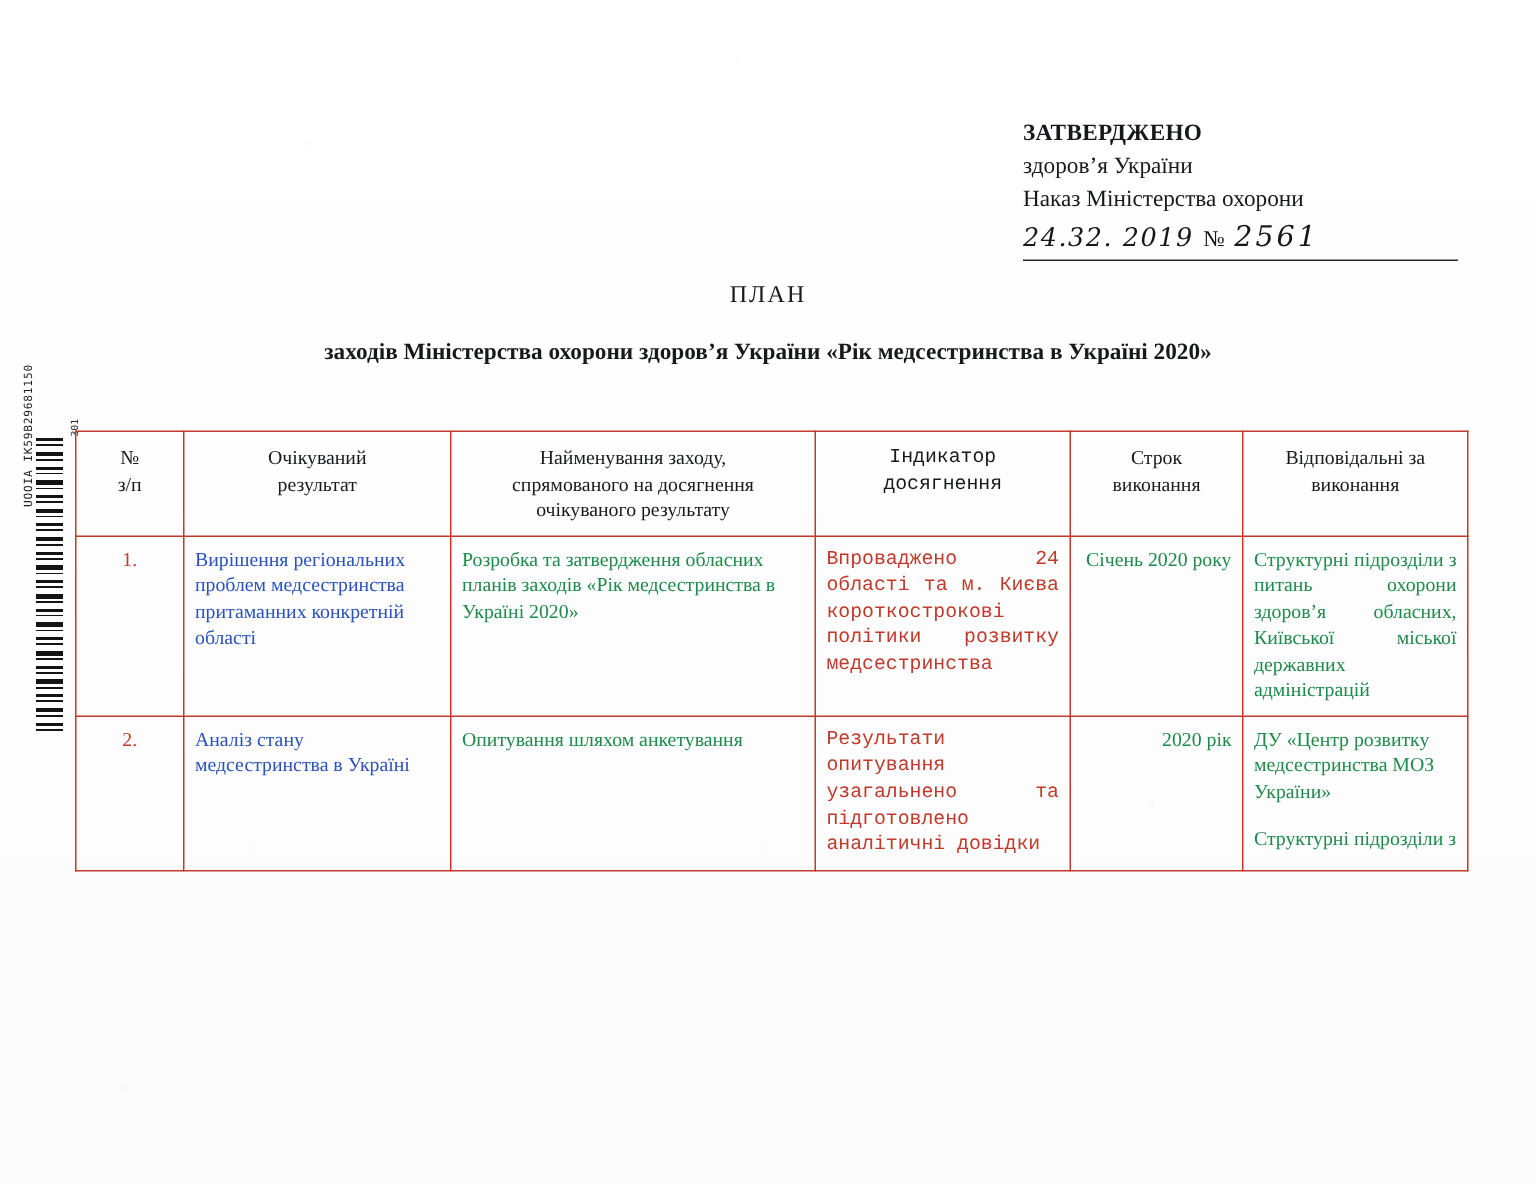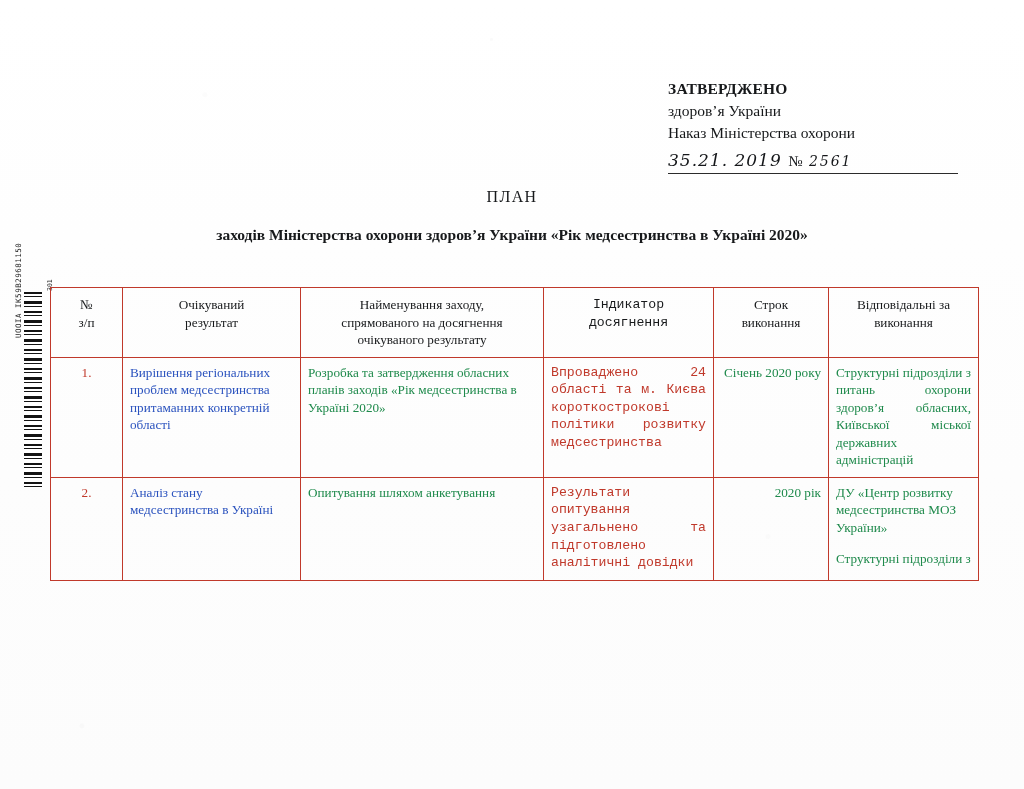--- a/index.html
+++ b/index.html
@@ -31,21 +31,21 @@
       radial-gradient(circle at 48% 5%, rgba(0,0,0,0.02) 0 1px, transparent 2px),
       radial-gradient(circle at 75% 68%, rgba(0,0,0,0.012) 0 2px, transparent 3px),
       radial-gradient(circle at 8% 92%, rgba(0,0,0,0.015) 0 2px, transparent 3px),
       linear-gradient(180deg, #ffffff 0%, #fdfdfd 60%, #fcfcfc 100%);
     pointer-events: none;
   }
 
   
   .approval {
     position: absolute;
-    left: 668px;
+    left: 682px;
     top: 78px;
     width: 300px;
     font-size: 15.5px;
     line-height: 1.42;
     color: #16181a;
   }
   .approval-title {
     font-weight: bold;
     letter-spacing: .2px;
   }
@@ -76,21 +76,21 @@
     left: 0;
     white-space: nowrap;
   }
   .handwriting .num-sign {
     font-family: "Liberation Serif", serif;
     font-style: normal;
     font-size: 15px;
     letter-spacing: 0;
   }
   .handwriting .hw-num {
-    font-size: 14px;
+    font-size: 19px;
     letter-spacing: 2px;
   }
 
   
   .doc-title {
     position: absolute;
     top: 188px;
     left: 0;
     width: 1024px;
     text-align: center;
@@ -215,21 +215,21 @@
 
 <div class="page">
   <div class="paper-tone"></div>
 
   <div class="approval">
     <div class="approval-title">ЗАТВЕРДЖЕНО</div>
     <div class="approval-line">здоров’я України</div>
     <div class="approval-line">Наказ Міністерства охорони</div>
     <div class="order-line">
       <div class="handwriting">
-        <span>35.21. 2019</span>
+        <span>24.32. 2019</span>
         <span class="num-sign">№</span>
         <span class="hw-num">2561</span>
       </div>
       <div class="rule"></div>
     </div>
   </div>
 
   <div class="doc-title">ПЛАН</div>
   <div class="doc-subtitle">заходів Міністерства охорони здоров’я України «Рік медсестринства в Україні 2020»</div>
 

